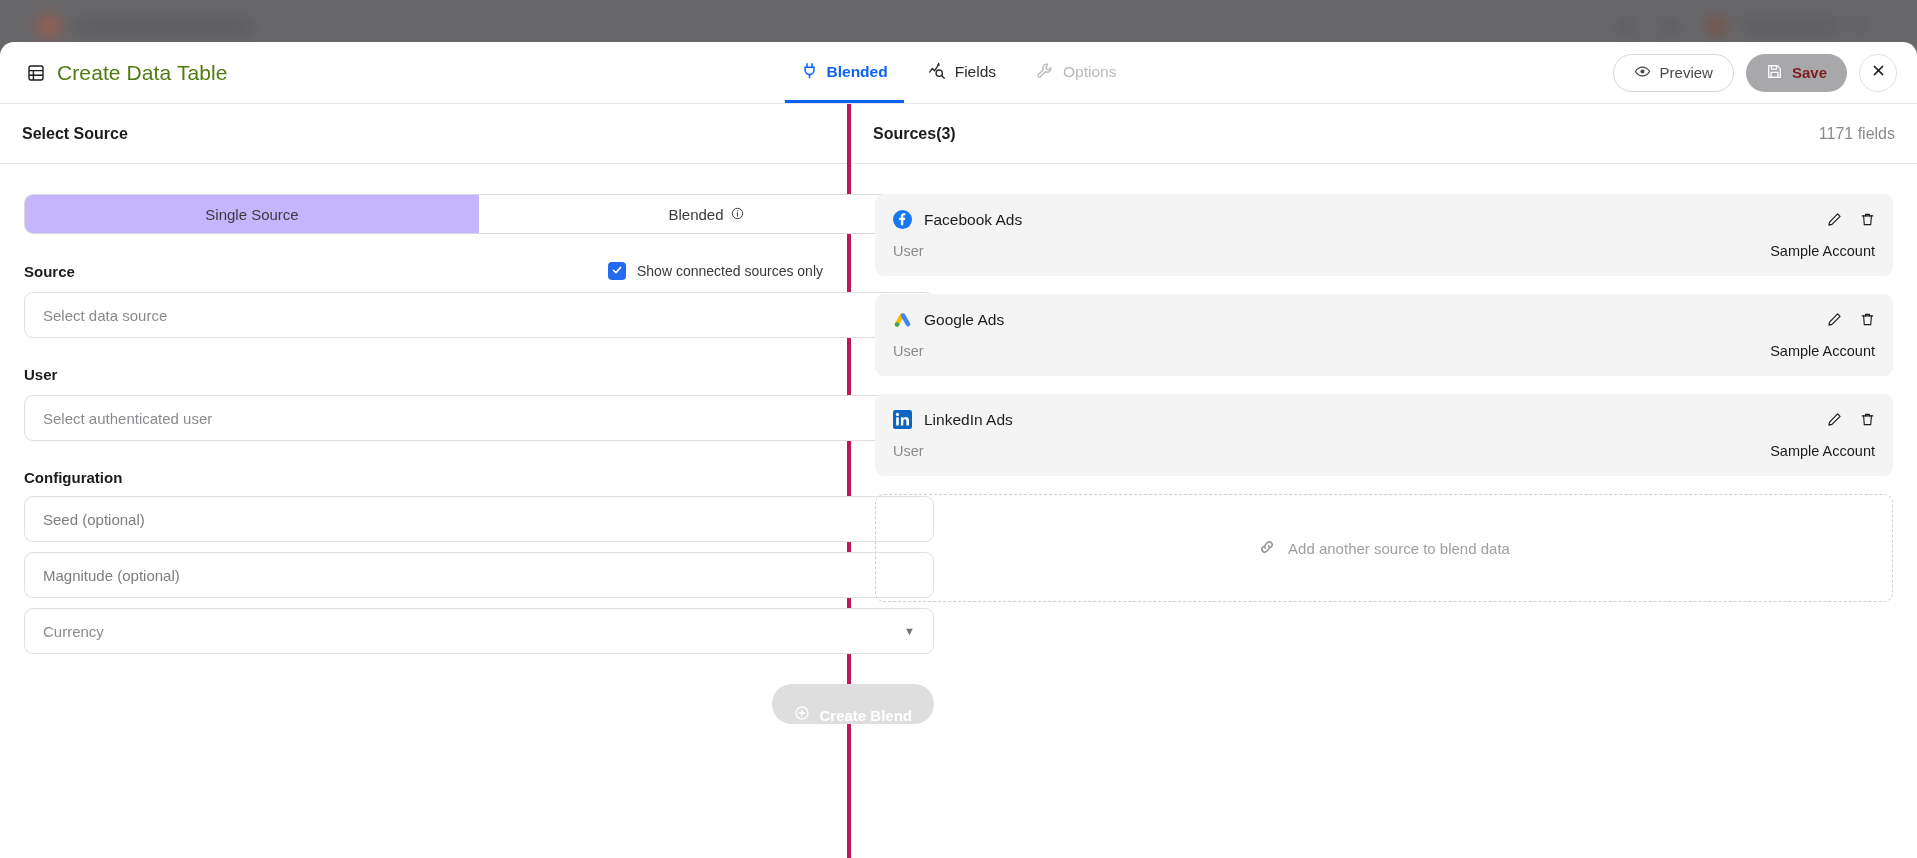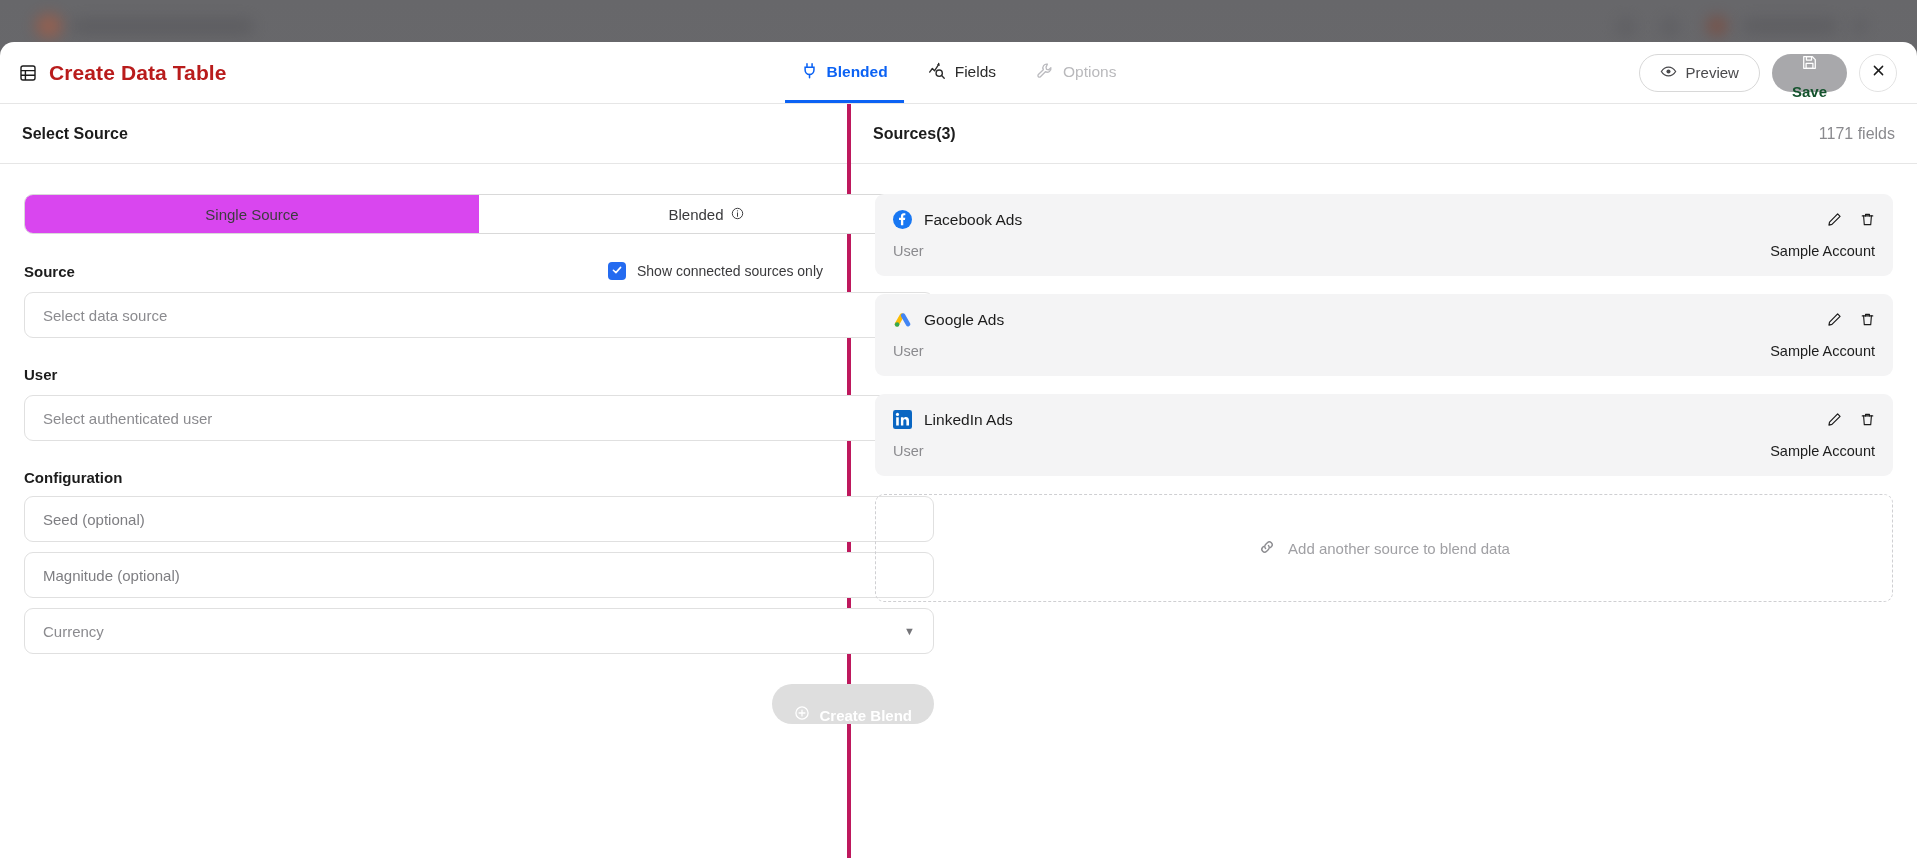--- a/index.html
+++ b/index.html
@@ -38,22 +38,22 @@
   }
 
   
   .m-header {
     position: relative; height: 62px;
     display: flex; align-items: center;
     border-bottom: 1px solid #e6e6e6;
   }
   .m-title {
     display: flex; align-items: center; gap: 11px;
-    padding-left: 18px; color: #b91c1c;
-    font-size: 21px; font-weight: 700; letter-spacing: .1px;
+    padding-left: 26px; color: #4d7c0f;
+    font-size: 21px; font-weight: 400; letter-spacing: .1px;
   }
   .m-title svg { display: block; }
 
   .tabs {
     position: absolute; left: 50%; transform: translateX(-50%);
     bottom: 0; display: flex; align-items: flex-end; height: 100%;
   }
   .tab {
     display: flex; align-items: center; gap: 9px;
     height: 100%; padding: 0 20px 0 20px;
@@ -71,21 +71,21 @@
 
   .h-actions {
     position: absolute; right: 20px; display: flex; align-items: center; gap: 12px;
   }
   .btn {
     display: inline-flex; align-items: center; gap: 9px;
     height: 38px; padding: 0 20px; border-radius: 20px;
     font-size: 15px; cursor: pointer; white-space: nowrap;
   }
   .btn-preview { border: 1px solid #d8d8d8; background: #fff; color: #4a4a4d; }
-  .btn-save    { background: #a8a8ab; color: #14532d; font-weight: 600; border: none; flex-direction: column; }
+  .btn-save    { background: #a8a8ab; color: #7f1d1d; font-weight: 600; border: none; }
   .btn-close {
     width: 38px; height: 38px; border-radius: 50%;
     border: 1px solid #e2e2e2; background: #fff;
     display: flex; align-items: center; justify-content: center; cursor: pointer;
   }
 
   
   .m-body { display: flex; height: calc(100% - 62px); }
   .pane-left  { width: 851px; border-right: 4px solid #be185d; }
   .pane-right { flex: 1; }
@@ -104,21 +104,21 @@
   
   .segmented {
     display: flex; height: 40px; border-radius: 9px;
     border: 1px solid #d9d9d9; overflow: hidden; background: #fff;
     width: 910px;
   }
   .seg {
     flex: 1; display: flex; align-items: center; justify-content: center; gap: 7px;
     font-size: 15px; color: #3a3a3c; cursor: pointer; background: #fff;
   }
-  .seg.inactive { background: #d946ef; color: #3c3c3e; }
+  .seg.inactive { background: #c4b5fd; color: #3c3c3e; }
 
   
   .field-row {
     display: flex; align-items: center; justify-content: space-between;
     margin-top: 28px;
   }
   .field-label { font-size: 15px; font-weight: 700; color: #1c1c1c; }
   .check-wrap { display: flex; align-items: center; gap: 11px; font-size: 14px; color: #3a3a3c; }
   .checkbox {
     width: 18px; height: 18px; border-radius: 4px; background: #246bf0;

